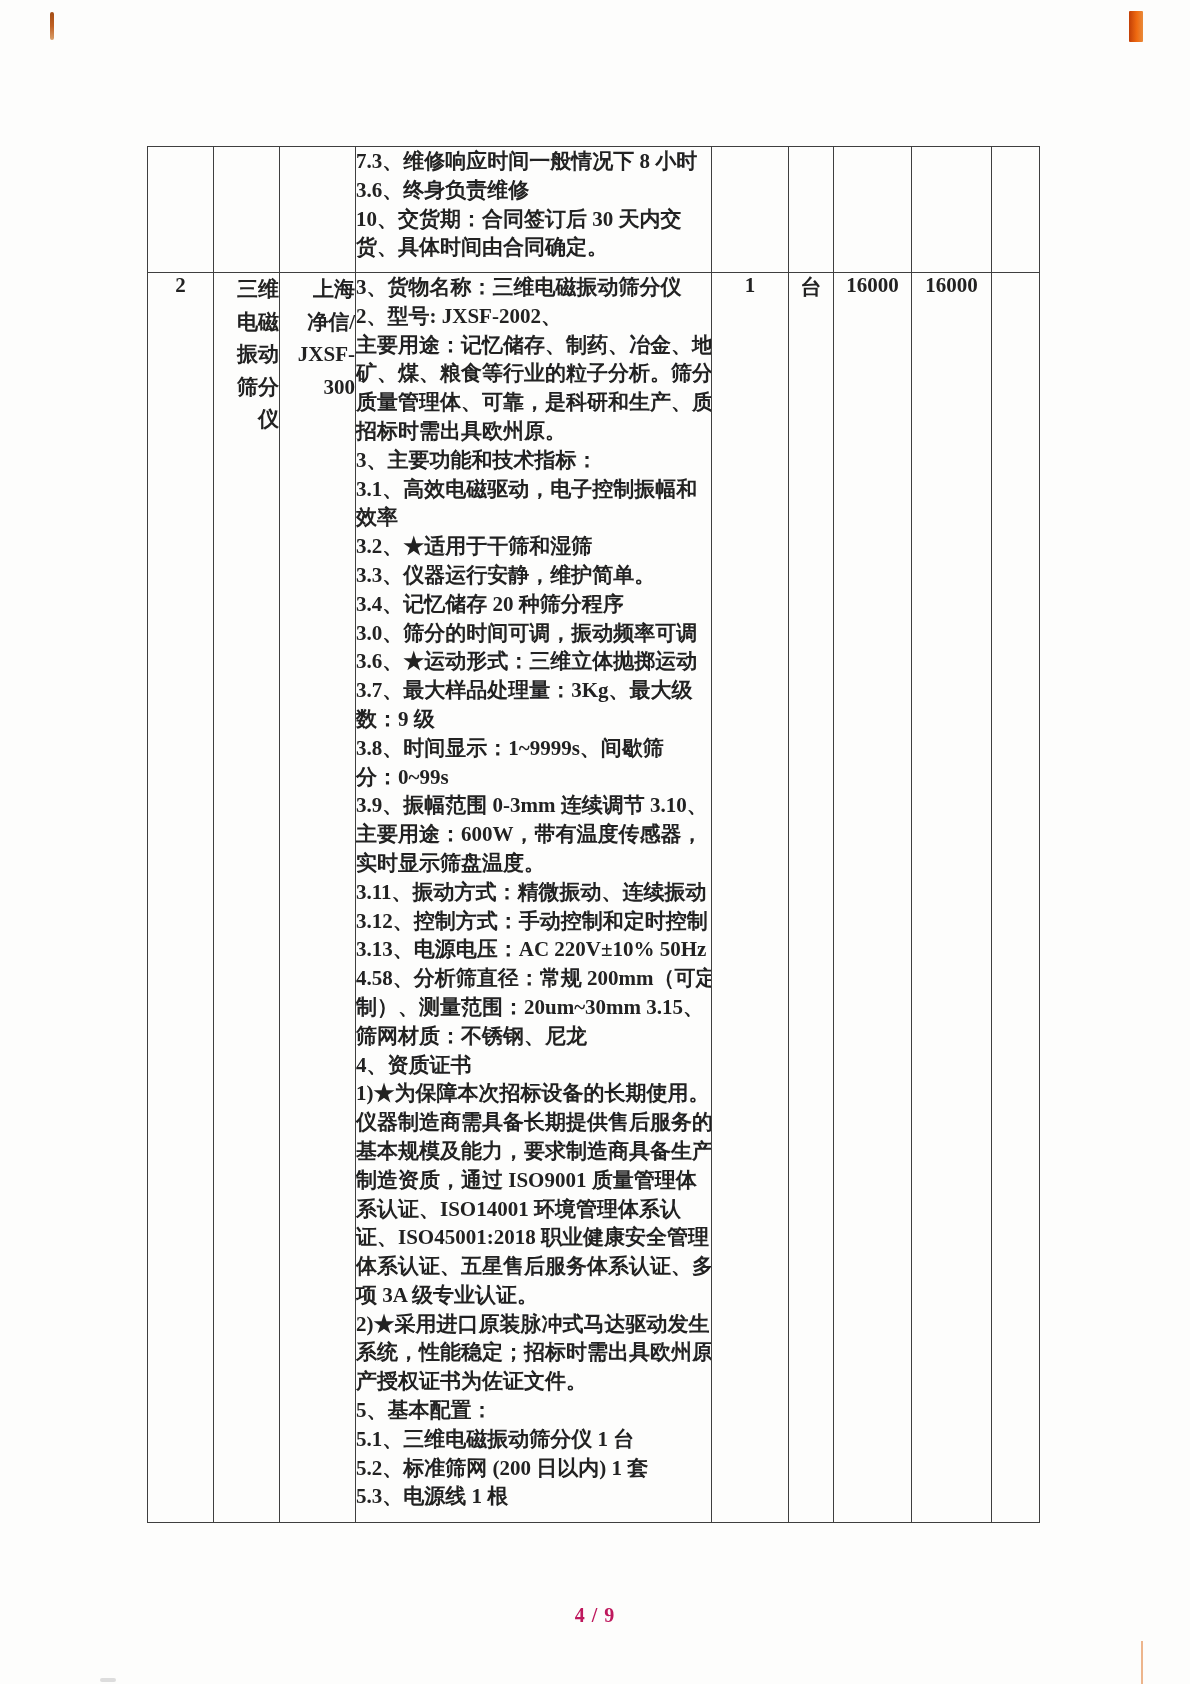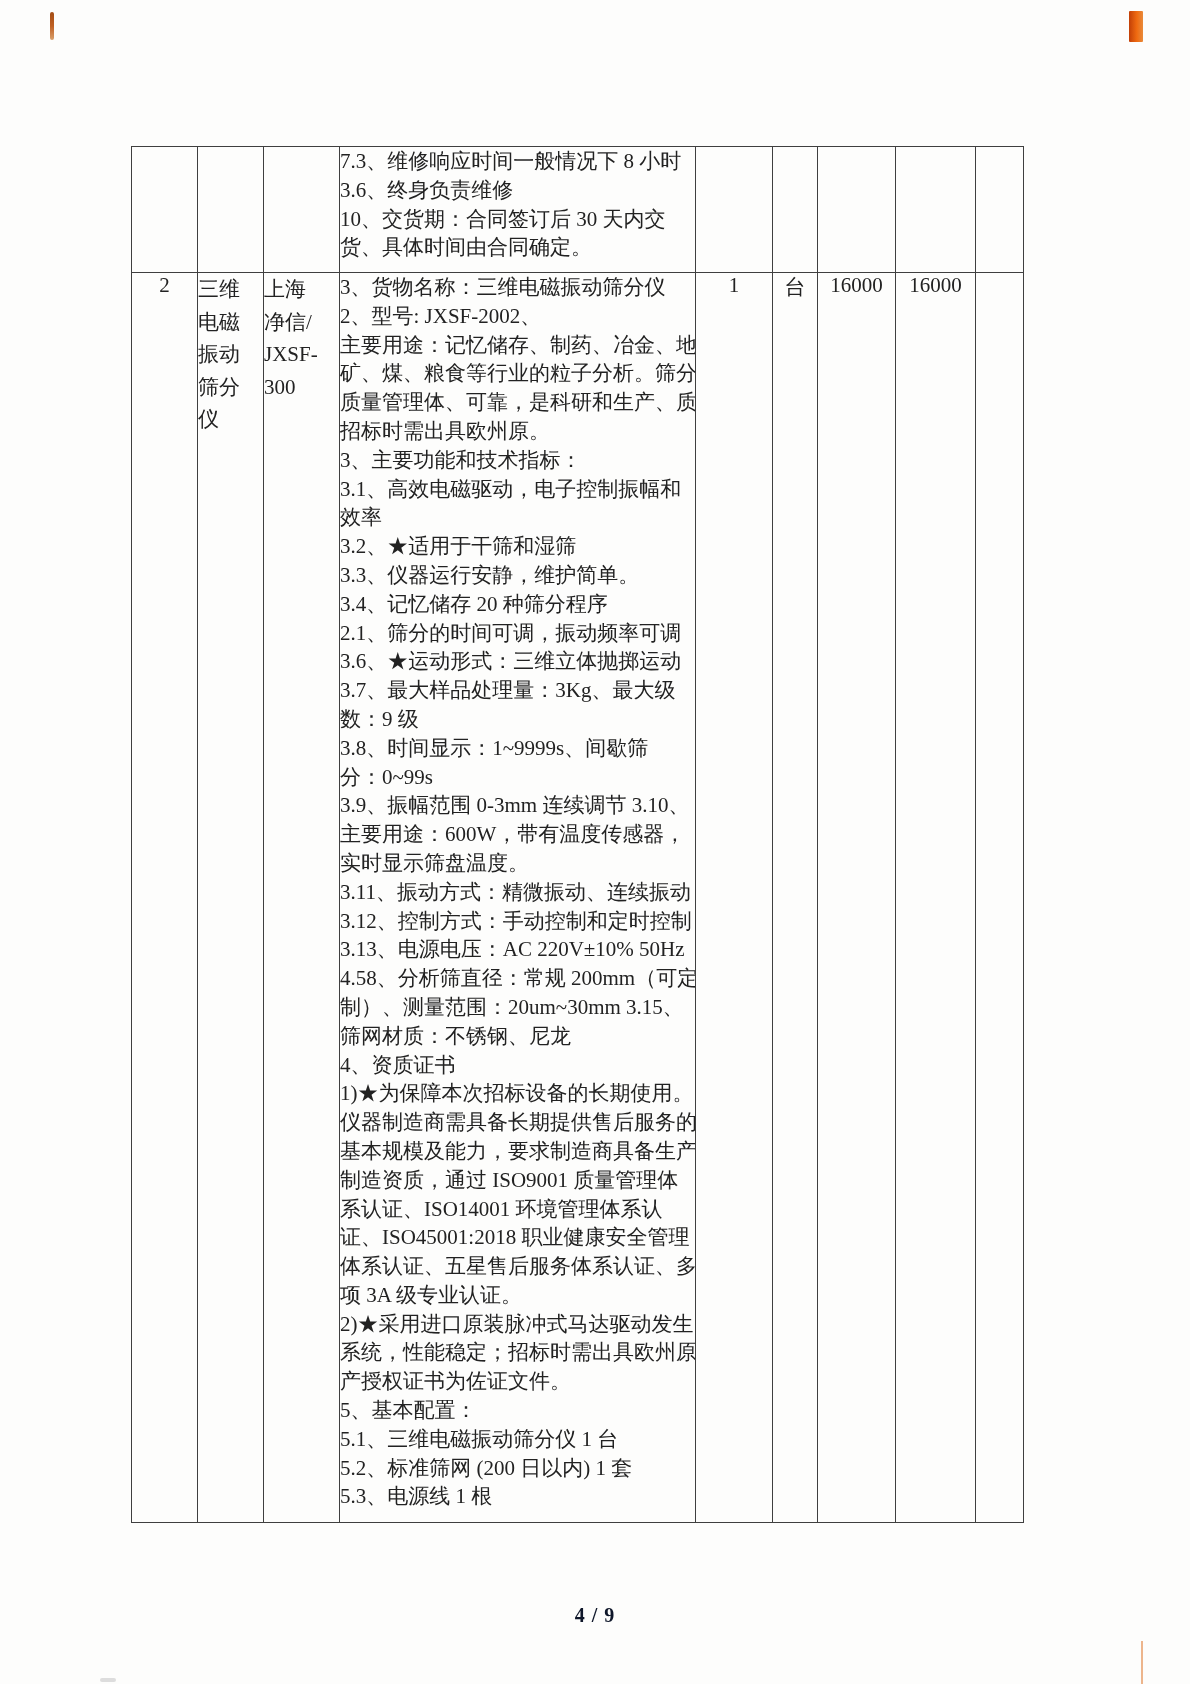--- a/index.html
+++ b/index.html
@@ -18,45 +18,45 @@
     background:linear-gradient(#a34d16,#c06023,#d8a06c);border-radius:2px;}
   .mark-tr{position:absolute;left:1129px;top:11px;width:14px;height:31px;
     background:linear-gradient(90deg,#c23f07,#ef6a10 55%,#e98a3a);border-radius:1px;}
   .mark-br{position:absolute;left:1141px;top:1641px;width:2px;height:43px;
     background:rgba(224,122,48,.55);}
   .mark-bl{position:absolute;left:100px;top:1678px;width:16px;height:4px;
     background:rgba(150,150,150,.30);border-radius:2px;}
 
   
   table.doc{
-    position:absolute;left:131px;top:146px;width:892px;
-    border-collapse:collapse;table-layout:fixed;
+    position:absolute;left:147px;top:146px;width:892px;
+    border-collapse:collapse;table-layout:fixed;font-weight:bold;
   }
   table.doc td{
     border:1.6px solid #3f3f3f;
     vertical-align:top;
     padding:0;
     font-size:21px;
     overflow:hidden;
   }
   tr.r1{height:126px;}
   tr.r2{height:1250px;}
 
   td.c-seq{text-align:center;padding-top:16px;font-size:20px;}
-  td.c-name,td.c-brand{text-align:left;padding-top:13px;}
+  td.c-name,td.c-brand{text-align:right;padding-top:13px;}
   td.c-name .ln,td.c-brand .ln{line-height:32.5px;}
   td.c-brand{font-size:20px;letter-spacing:0;}
   td.c-desc{padding:5px 4px 0 13px;}
   td.c-desc .ln{line-height:28.8px;white-space:nowrap;}
   td.c-qty,td.c-unit,td.c-price,td.c-total{text-align:center;padding-top:22px;font-size:20px;}
 
   .footer{
     position:absolute;left:0;top:1604px;width:1190px;
     text-align:center;font-size:20px;font-weight:bold;
-    letter-spacing:1px;color:#0f172a;
+    letter-spacing:1px;color:#be185d;
   }
 </style>
 </head>
 <body>
 
 <div class="sheet">
 
   <div class="mark-tl"></div>
   <div class="mark-tr"></div>
   <div class="mark-br"></div>
@@ -112,21 +112,21 @@
             <div class="ln">主要用途：记忆储存、制药、冶金、地</div>
             <div class="ln">矿、煤、粮食等行业的粒子分析。筛分</div>
             <div class="ln">质量管理体、可靠，是科研和生产、质量</div>
             <div class="ln">招标时需出具欧州原。</div>
             <div class="ln">3、主要功能和技术指标：</div>
             <div class="ln">3.1、高效电磁驱动，电子控制振幅和</div>
             <div class="ln">效率</div>
             <div class="ln">3.2、★适用于干筛和湿筛</div>
             <div class="ln">3.3、仪器运行安静，维护简单。</div>
             <div class="ln">3.4、记忆储存 20 种筛分程序</div>
-            <div class="ln">2.1、筛分的时间可调，振动频率可调</div>
+            <div class="ln">3.0、筛分的时间可调，振动频率可调</div>
             <div class="ln">3.6、★运动形式：三维立体抛掷运动</div>
             <div class="ln">3.7、最大样品处理量：3Kg、最大级</div>
             <div class="ln">数：9 级</div>
             <div class="ln">3.8、时间显示：1~9999s、间歇筛</div>
             <div class="ln">分：0~99s</div>
             <div class="ln">3.9、振幅范围 0-3mm 连续调节 3.10、</div>
             <div class="ln">主要用途：600W，带有温度传感器，</div>
             <div class="ln">实时显示筛盘温度。</div>
             <div class="ln">3.11、振动方式：精微振动、连续振动</div>
             <div class="ln">3.12、控制方式：手动控制和定时控制</div>

